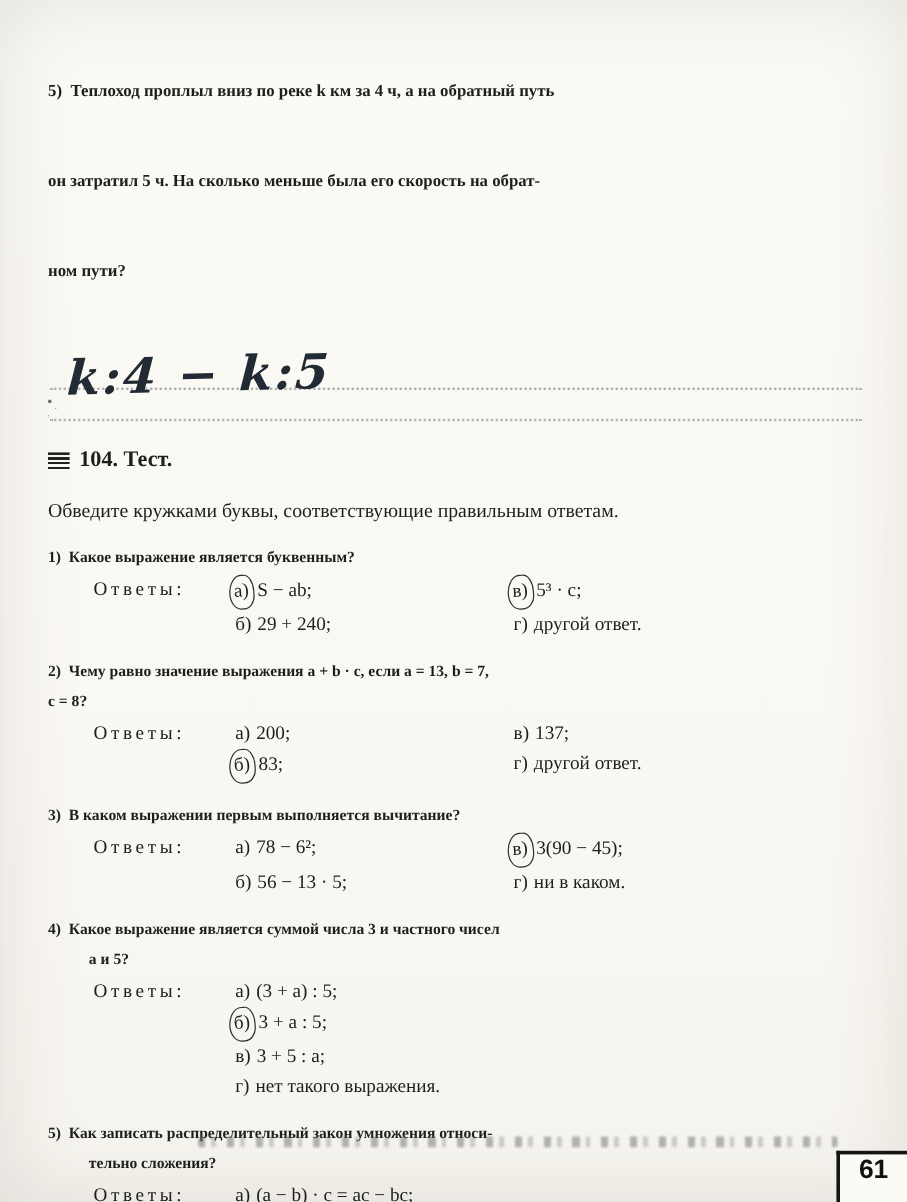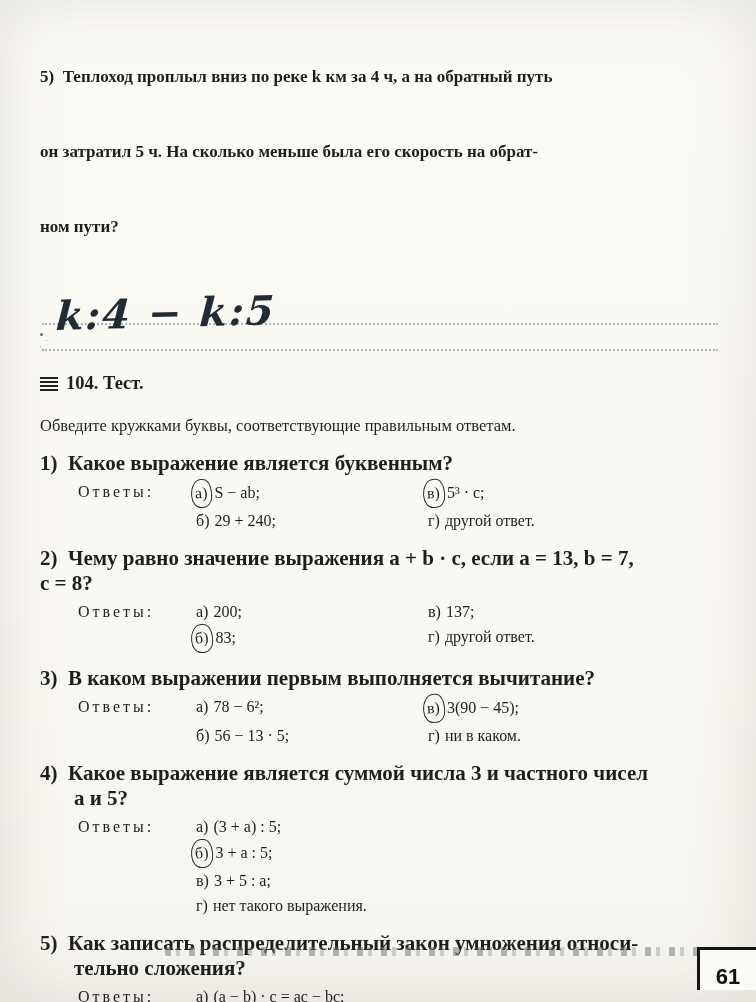--- a/index.html
+++ b/index.html
@@ -3,60 +3,60 @@
 <meta charset="utf-8">
 <style>
   html,body { margin:0; padding:0; background:#cfccc6; }
   .page {
     position:relative; width:756px; height:1002px; margin:0 auto;
     background:linear-gradient(180deg,#fbfaf5 0%, #faf8f3 60%, #f6f4ee 100%);
     box-shadow: inset 0 0 70px rgba(90,85,75,0.14);
     font-family:"Liberation Serif", serif; color:#1e1e1e;
     box-sizing:border-box; padding:14px 38px 0 40px; overflow:hidden;
   }
-  .statement { font-weight:700; font-size:17px; line-height:25px; white-space:pre-wrap; }
+  .statement { font-weight:700; font-size:14px; line-height:25px; white-space:pre-wrap; }
   .hand-area { position:relative; height:64px; margin-top:8px; }
   .dotline { position:absolute; left:2px; right:0; height:0; border-bottom:2px dotted #a2a6ad; opacity:.85; }
   .dotline.l1 { top:26px; }
   .dotline.l2 { top:52px; }
   .handwriting {
     position:absolute; top:-8px; left:16px;
     font-family:"DejaVu Serif", serif; font-style:italic; font-weight:700;
     font-size:40px; color:#222a34; letter-spacing:2px;
     transform:rotate(-1.5deg) skewX(-5deg);
   }
   .speck { position:absolute; left:0px; top:36px; width:3px; height:3px; background:#6b6f76; border-radius:50%;
            box-shadow: 5px 6px 0 -1px #80848a, -1px 12px 0 -1px #8b8f94; }
   .section-head { display:flex; align-items:center; margin-top:12px; font-weight:700; font-size:18.5px; }
   .test-icon { display:inline-block; width:18px; height:14px; margin-right:8px;
     background:repeating-linear-gradient(180deg,#212121 0 2px, rgba(0,0,0,0) 2px 4px); }
   .instruction { margin-top:20px; font-size:16.5px; line-height:24px; }
   .question { margin-top:13px; }
-  .q-line { font-weight:700; font-size:21px; line-height:25px; white-space:pre-wrap; }
+  .q-line { font-weight:700; font-size:13px; line-height:25px; white-space:pre-wrap; }
   .q-line.indent { margin-left:34px; }
   .answers { margin-top:3px; margin-left:38px; font-size:16px; }
   .ans-row { display:flex; align-items:flex-start; line-height:25px; min-height:25px; white-space:pre-wrap; }
   .ans-label { letter-spacing:3px; width:118px; flex:0 0 auto; }
   .ans-spacer { width:118px; flex:0 0 auto; }
   .ans-cell { flex:0 0 auto; width:232px; }
   .ans-cell.last { width:auto; }
   .ans-letter { display:inline-block; margin-right:5px; }
   .ans-letter[data-circled="true"] {
     border:1.6px solid #2e2e2e;
     border-radius:55% 45% 50% 50% / 62% 55% 45% 52%;
     padding:0 4px 2px 3px; transform:rotate(-4deg);
     margin-left:-5px; margin-right:2px;
   }
   .scan-noise { position:absolute; left:165px; right:58px; bottom:46px; height:9px; border-radius:2px;
     background:repeating-linear-gradient(90deg, rgba(110,112,118,.5) 0 6px, rgba(0,0,0,0) 6px 11px,
                rgba(110,112,118,.3) 11px 15px, rgba(0,0,0,0) 15px 24px);
     filter:blur(.7px); }
-  .pagenum-box { position:absolute; right:0; bottom:12px; width:56px; height:40px;
+  .pagenum-box { position:absolute; right:0; bottom:0; width:56px; height:40px;
     border-top:3px solid #151515; border-left:3px solid #151515;
-    display:flex; align-items:flex-end; justify-content:center; background:#fbfaf5;margin-top:32px; }
+    display:flex; align-items:flex-start; justify-content:center; background:#fbfaf5;margin-top:32px; }
   .pagenum { font-family:"Liberation Sans", sans-serif; font-weight:700; font-size:22px; color:#111; }
 </style>
 </head>
 <body>
 
 <div class="page">
 
   <div class="statement">
     <div class="st-line">5)  Теплоход проплыл вниз по реке k км за 4 ч, а на обратный путь</div>
     <div class="st-line">он затратил 5 ч. На сколько меньше была его скорость на обрат-</div>

